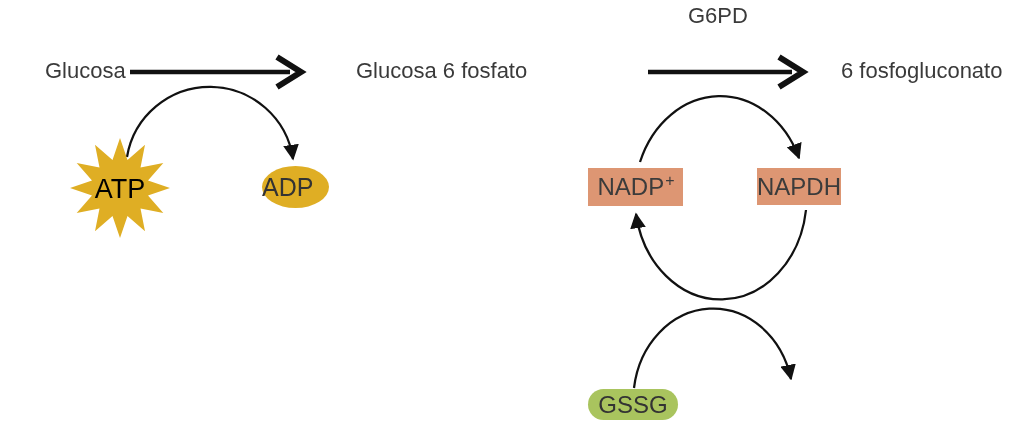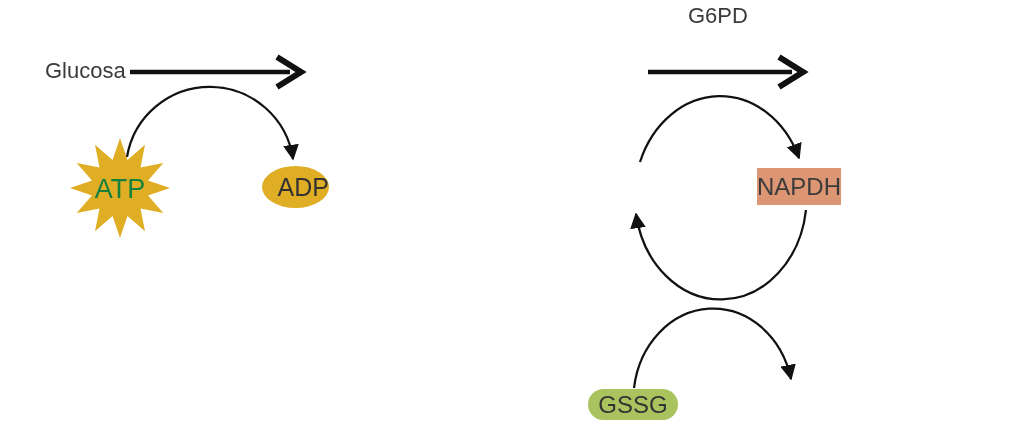--- a/index.html
+++ b/index.html
@@ -17,26 +17,26 @@
     font-family:"Liberation Sans", sans-serif;
     color:var(--color-text);
     overflow:hidden;
   }
   .layer{position:absolute;left:0;top:0;width:1024px;height:425px;}
   .label{position:absolute;font-size:22px;line-height:1.05;white-space:nowrap;color:var(--color-text);}
   .enzyme-title{font-size:22px;}
   .wrap-label{white-space:normal;line-height:1.42;}
   .atp-text{
     position:absolute;left:120px;top:189px;transform:translate(-50%,-50%);
-    font-size:27px;color:#15803d;
+    font-size:27px;color:#000000;
   }
   .adp-ellipse{
     position:absolute;left:262px;top:166px;width:67px;height:42px;
     background:var(--color-gold);border-radius:50%;
-    display:flex;align-items:center;justify-content:flex-end;
+    display:flex;align-items:center;justify-content:flex-start;
     font-size:25px;color:#333;
   }
   .cofactor-box{
     position:absolute;height:38px;background:var(--color-salmon);
     display:flex;align-items:center;justify-content:center;
     font-size:24px;color:#3b3b3b;
   }
   .cofactor-box sup{font-size:16px;line-height:0;position:relative;top:-6px;left:1px;}
   .box-nadp{left:588px;top:168px;width:95px;}
   .box-napdh{left:757px;top:168px;width:84px;height:37px;}
@@ -76,27 +76,33 @@
     </g>
 
     <path class="stroke" d="M640,162 A 86 103 0 0 1 799,158" stroke-width="2.25" marker-end="url(#ah)"></path>
 
     <path class="stroke" d="M806,210 A 86 103 0 0 1 636,214" stroke-width="2.25" marker-end="url(#ah)"></path>
 
     <path class="stroke" d="M634,388 A 80 92 0 0 1 791,379" stroke-width="2.25" marker-end="url(#ah)"></path>
   </svg>
 
   <div class="label" style="left:16px;top:59px;margin-left:29px;">Glucosa</div>
+  <div class="label" style="left:356px;top:59px;">Glucosa 6 fosfato</div>
   <div class="atp-text">ATP</div>
   <div class="adp-ellipse">
     <span>ADP</span>
   </div>
 
   <div class="label enzyme-title" style="left:688px;top:4px;text-align:center;">G6PD</div>
+  <div class="label" style="left:841px;top:59px;">6 fosfogluconato</div>
 
+  <div class="cofactor-box box-nadp">
+    <span>NADP</span>
+      <sup>+</sup>
+  </div>
   <div class="cofactor-box box-napdh">
     <span>NAPDH</span>
   </div>
 
 
   <div class="pill pill-gssg">
     <span>GSSG</span>
   </div>
 
 </div>

